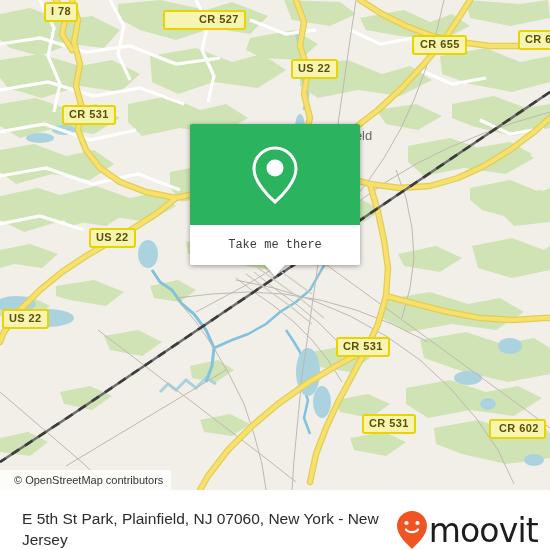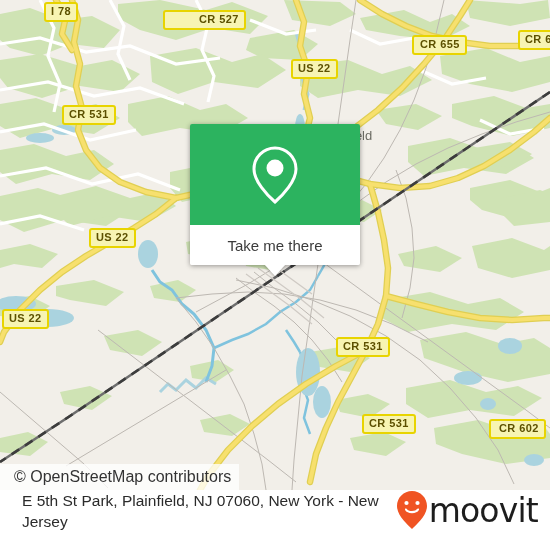--- a/index.html
+++ b/index.html
@@ -83,22 +83,22 @@
     height: 40px;
     background: #ffffff;
     border-radius: 0 0 2px 2px;
     display: flex;
     align-items: center;
     justify-content: center;
     position: relative;
   }
   #popup-label {
     color: #3b3b3b;
-    font-size: 15px;
-    font-family: Liberation Sans, sans-serif;
+    font-size: 12px;
+    font-family: Liberation Mono, monospace;
   }
   #popup-tail {
     position: absolute;
     left: 50%;
     bottom: -11px;
     margin-left: -11px;
     width: 0;
     height: 0;
     border-left: 11px solid transparent;
     border-right: 11px solid transparent;
@@ -106,36 +106,36 @@
     filter: drop-shadow(0 2px 1px rgba(0,0,0,0.22));
   }
 
   
   #attribution {
     position: absolute;
     left: 0;
     bottom: 0;
     background: rgba(255,255,255,0.78);
     color: #333333;
-    font-size: 16px;
+    font-size: 11px;
     padding: 4px 8px 4px 14px;
     font-family: "Liberation Sans", sans-serif;
     white-space: nowrap;
   }
 
   
   #footer {
     position: absolute;
     left: 0;
     top: 490px;
     width: 550px;
     height: 60px;
     background: #ffffff;
     display: flex;
-    align-items: flex-start;
+    align-items: flex-end;
   }
   #footer-title {
     flex: 1;
     color: #2b2b2b;
     font-size: 15.5px;
     line-height: 21px;
     padding-left: 22px;
     padding-right: 8px;
     font-family: "Liberation Sans", sans-serif;
   }

